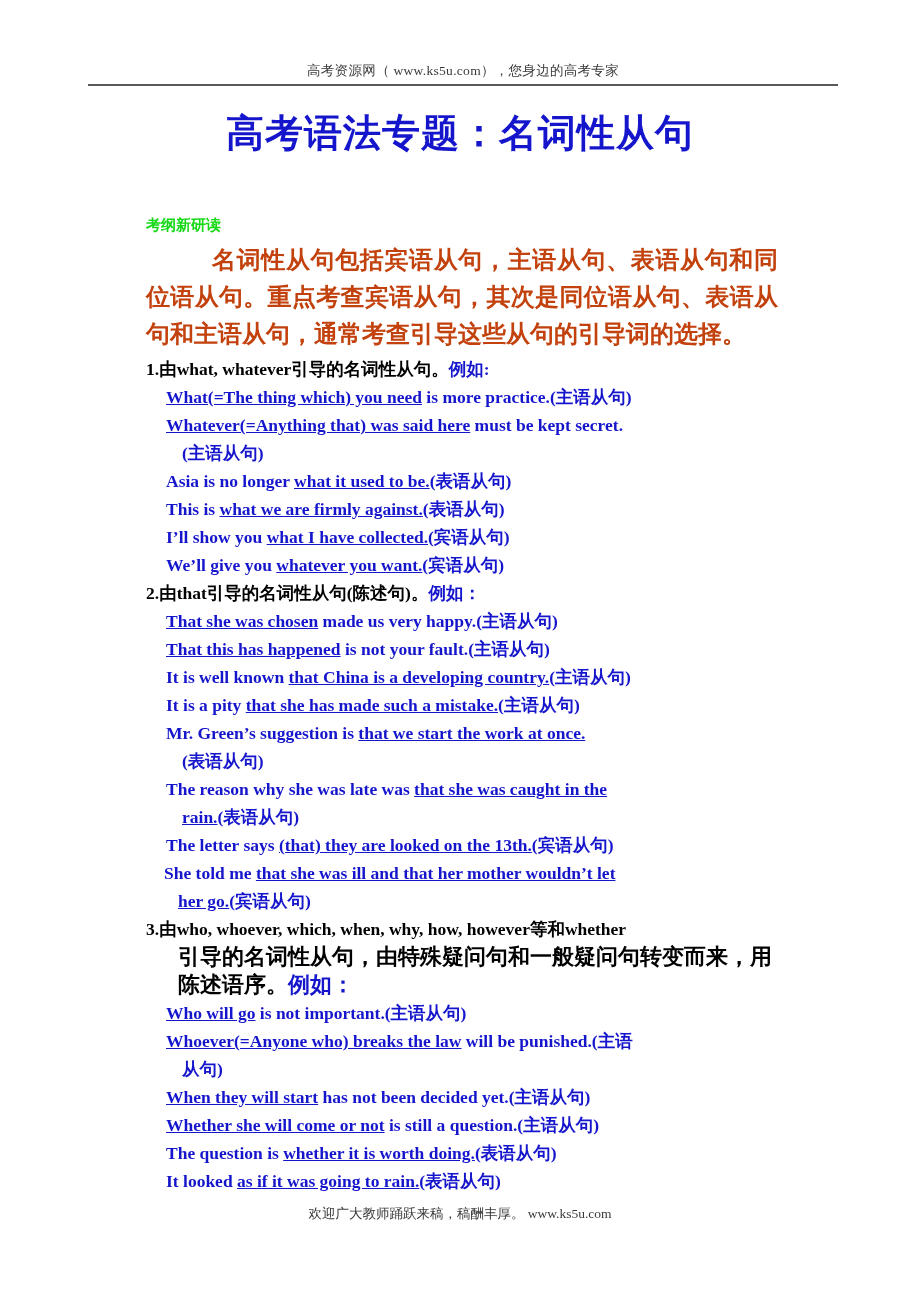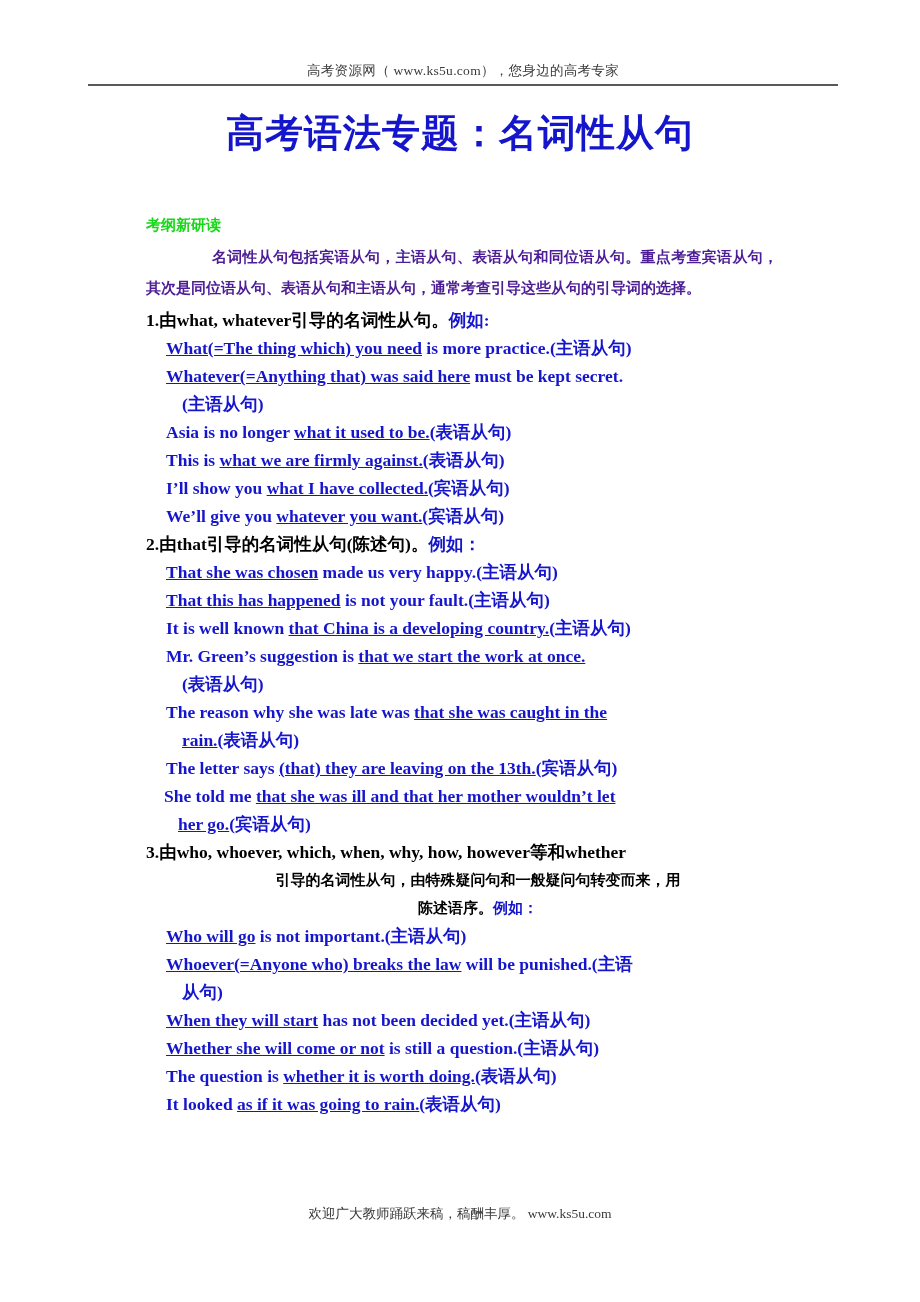--- a/index.html
+++ b/index.html
@@ -68,47 +68,46 @@
   .section-heading {
     text-align: left;
     font-size: 15px;
     font-weight: bold;
     color: #17D817;
     margin: 0 0 6px 0;
     line-height: 22px;
   }
 
   .intro {
-    color: #4c1d95;
-    font-size: 15px;
-    font-weight: bold;
-    line-height: 31px;
+    color: #c2410c;
+    font-size: 24px;
+    font-weight: bold;
+    line-height: 37px;
     text-indent: 66px;
     margin: 0 0 2px 0;
     text-align: justify;
   }
 
   .rule-item {
     font-size: 17.5px;
     font-weight: bold;
     line-height: 28px;
     color: #000000;
     margin: 0;
   }
   .rule-item .eg {
     color: #1515CC;
   }
   .rule-cont {
-    font-size: 15px;
+    font-size: 22px;
     font-weight: bold;
     line-height: 28px;
     color: #000000;
     margin: 0;
     padding-left: 32px;
-    text-align: center;
   }
   .rule-cont .eg {
     color: #1515CC;
   }
 
   .example {
     color: #1515CC;
     font-size: 17.5px;
     font-weight: bold;
     line-height: 28px;
@@ -167,25 +166,26 @@
         <p class="example"><span class="u">Whatever(=Anything that) was said here</span><span> must be kept secret.</span></p>
         <p class="example ind2"><span>(主语从句)</span></p>
         <p class="example"><span>Asia is no longer </span><span class="u">what it used to be.</span><span>(表语从句)</span></p>
         <p class="example"><span>This is </span><span class="u">what we are firmly against.</span><span>(表语从句)</span></p>
         <p class="example"><span>I’ll show you </span><span class="u">what I have collected.</span><span>(宾语从句)</span></p>
         <p class="example"><span>We’ll give you </span><span class="u">whatever you want.</span><span>(宾语从句)</span></p>
         <p class="rule-item"><span>2.</span><span>由that引导的名词性从句(陈述句)。</span><span class="eg">例如：</span></p>
         <p class="example"><span class="u">That she was chosen</span><span> made us very happy.(主语从句)</span></p>
         <p class="example"><span class="u">That this has happened</span><span> is not your fault.(主语从句)</span></p>
         <p class="example"><span>It is well known </span><span class="u">that China is a developing country.</span><span>(主语从句)</span></p>
+        <p class="example"><span>It is a pity </span><span class="u">that she has made such a mistake.</span><span>(主语从句)</span></p>
         <p class="example"><span>Mr. Green’s suggestion is </span><span class="u">that we start the work at once.</span></p>
         <p class="example ind2"><span>(表语从句)</span></p>
         <p class="example"><span>The reason why she was late was </span><span class="u">that she was caught in the </span></p>
         <p class="example ind2"><span class="u">rain.</span><span>(表语从句)</span></p>
-        <p class="example"><span>The letter says </span><span class="u">(that) they are leaving on the 13th.</span><span>(宾语从句)</span></p>
+        <p class="example"><span>The letter says </span><span class="u">(that) they are looked on the 13th.</span><span>(宾语从句)</span></p>
         <p class="example hang"><span>She told me </span><span class="u">that she was ill and that her mother wouldn’t let </span></p>
         <p class="example hang2"><span class="u">her go.</span><span>(宾语从句)</span></p>
         <p class="rule-item"><span>3.</span><span>由who, whoever, which, when, why, how, however等和whether</span></p>
         <p class="rule-cont">引导的名词性从句，由特殊疑问句和一般疑问句转变而来，用</p>
         <p class="rule-cont"><span>陈述语序。</span><span class="eg">例如：</span></p>
         <p class="example"><span class="u">Who will go</span><span> is not important.(主语从句)</span></p>
         <p class="example"><span class="u">Whoever(=Anyone who) breaks the law</span><span> will be punished.(主语</span></p>
         <p class="example ind2"><span>从句)</span></p>
         <p class="example"><span class="u">When they will start</span><span> has not been decided yet.(主语从句)</span></p>
         <p class="example"><span class="u">Whether she will come or not</span><span> is still a question.(主语从句)</span></p>

